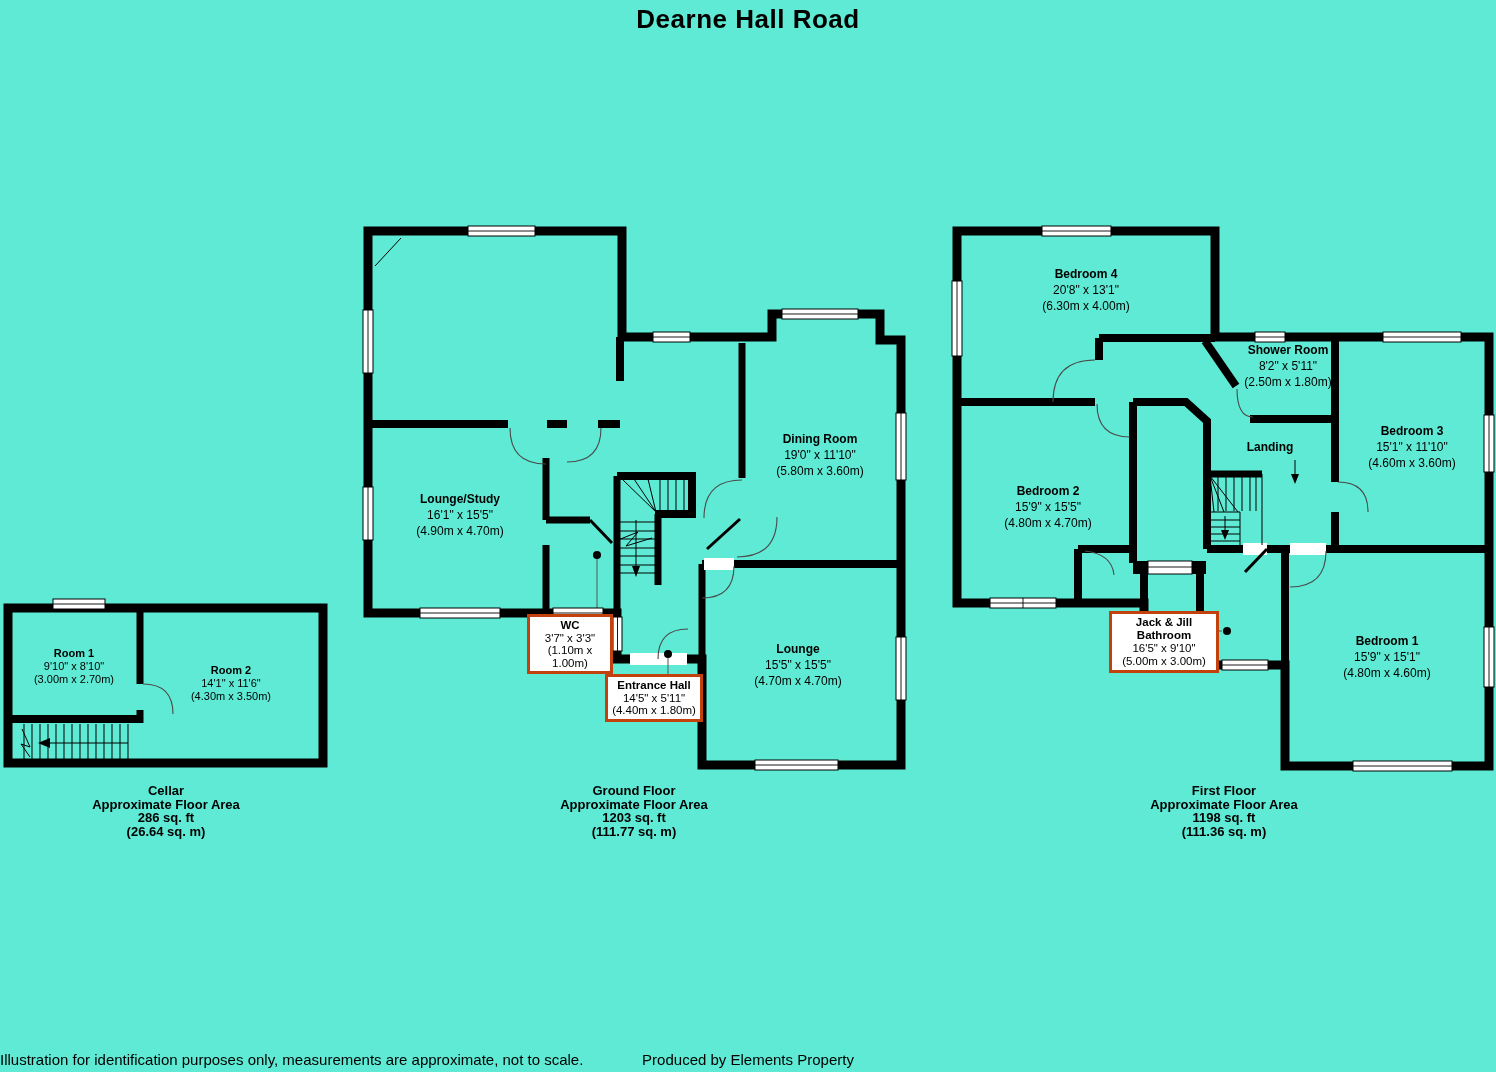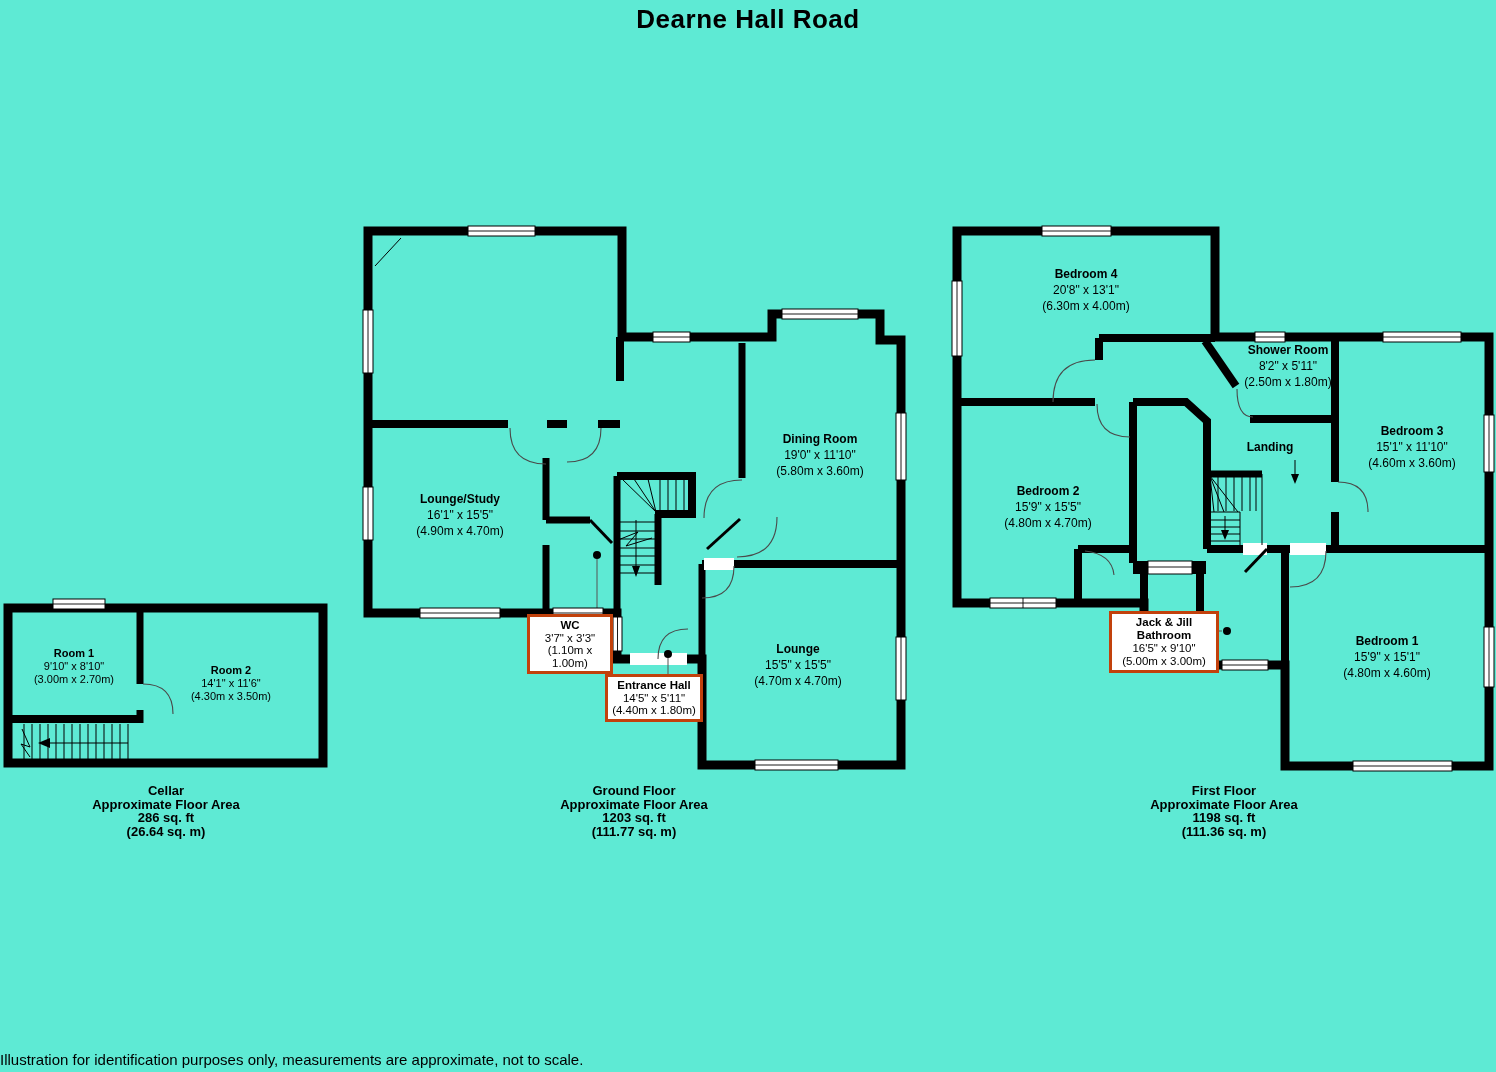--- a/index.html
+++ b/index.html
@@ -323,14 +323,15 @@
     <div>(111.77 sq. m)</div>
   </div>
   <div class="ffoot" style="left:1224px;top:784px">
     <div>First Floor</div>
     <div>Approximate Floor Area</div>
     <div>1198 sq. ft</div>
     <div>(111.36 sq. m)</div>
   </div>
 
   <div class="disc">Illustration for identification purposes only, measurements are approximate, not to scale.</div>
+  <div class="prod">Produced by Elements Property</div>
 
 </div>
 
 </body></html>

